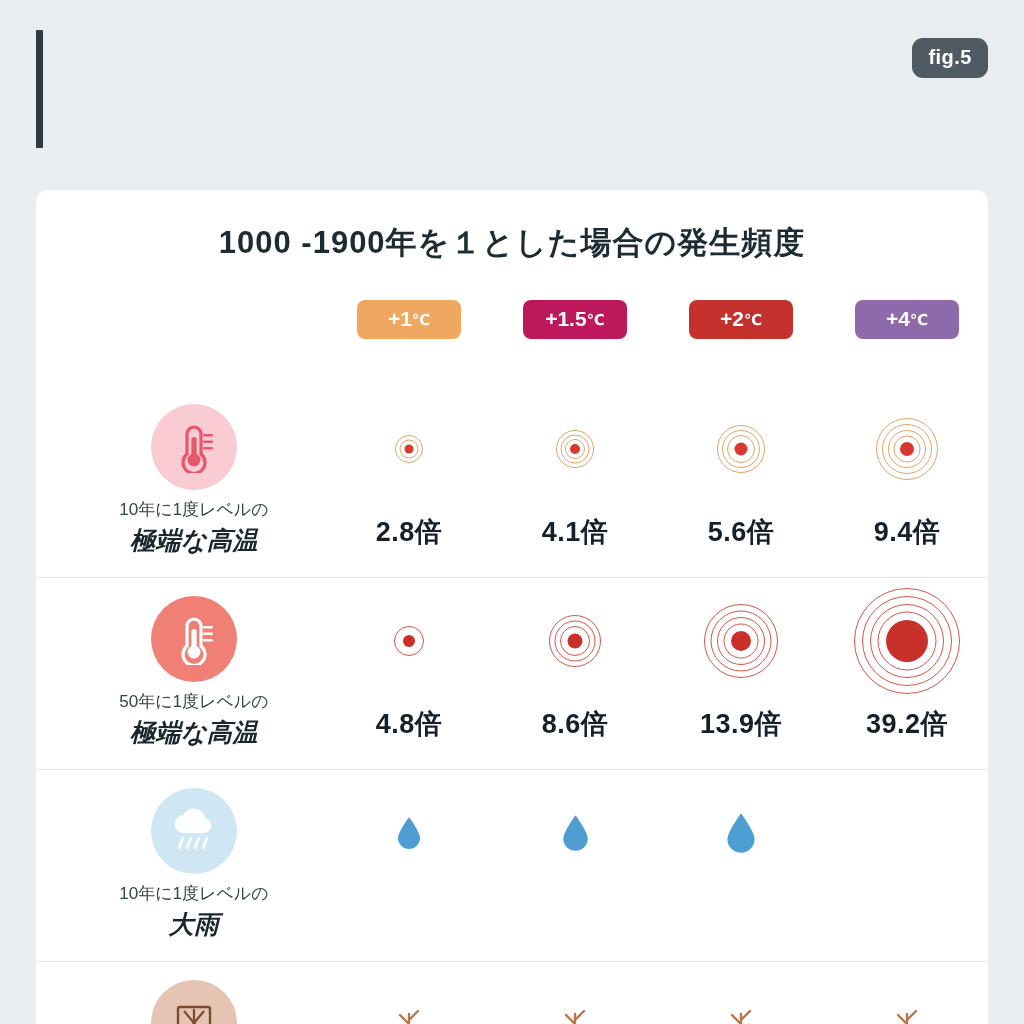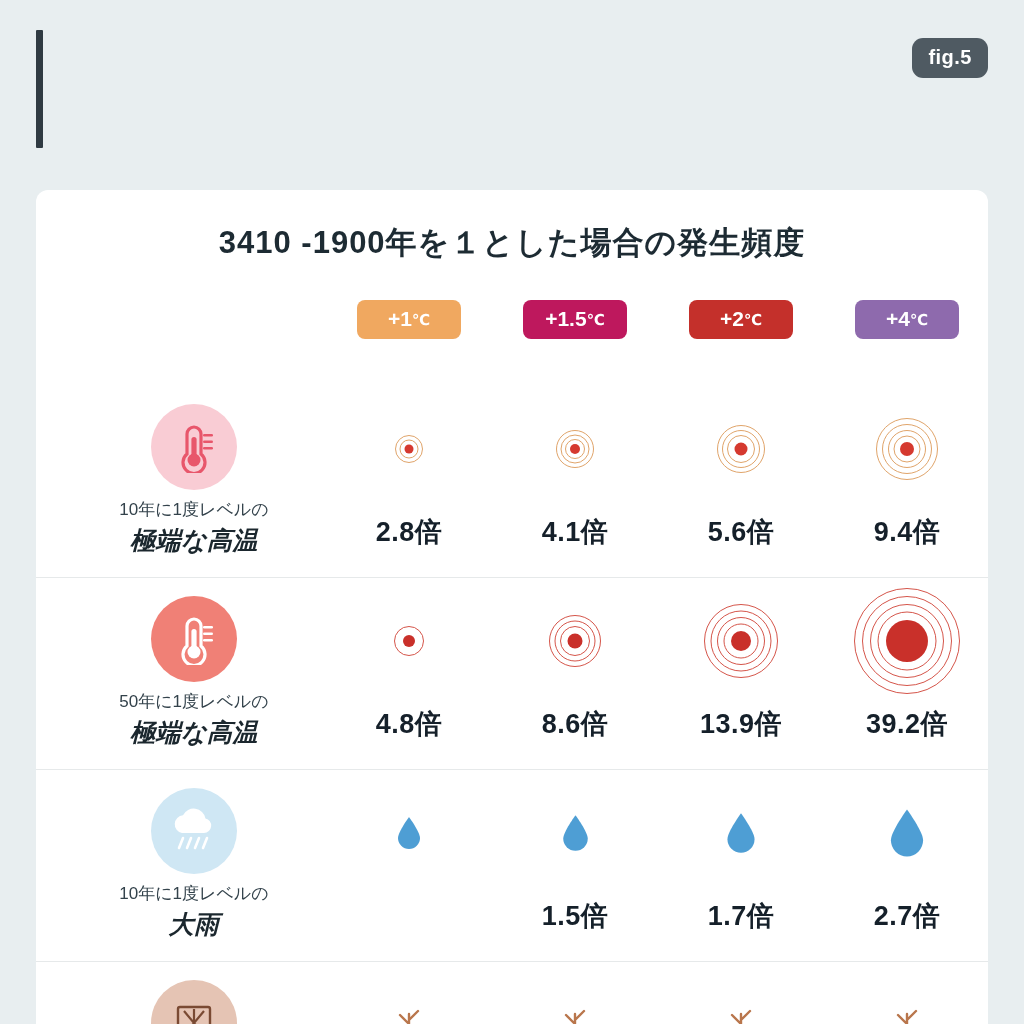--- a/index.html
+++ b/index.html
@@ -224,21 +224,21 @@
 <body>
 
 <div class="page">
 
   <div class="header">
     <div class="header-bar"></div>
     <div class="fig-badge">fig.5</div>
   </div>
 
   <div class="card">
-    <div class="card-title">3410 -1900年を１とした場合の発生頻度</div>
+    <div class="card-title">1000 -1900年を１とした場合の発生頻度</div>
 
     <div class="col-heads">
 
       <div class="col-head" style="left:290px;">
         <div class="col-pill" style="background:#f0a860;"><span>+1</span><span class="deg">℃</span></div>
       </div>
 
       <div class="col-head" style="left:456px;">
         <div class="col-pill" style="background:#be185d;"><span>+1.5</span><span class="deg">℃</span></div>
         <div class="col-sub"></div>
@@ -411,40 +411,30 @@
             </svg>
           </div>
         </div>
 
         <div class="cell" style="left:456px;">
           <div class="cell-glyph">
             <svg class="drop" width="29" height="38" viewBox="0 0 26 34" aria-hidden="true">
               <path d="M13 1 C13 1 2 16 2 22 a11 11 0 0 0 22 0 C24 16 13 1 13 1z" fill="#4e9ed4"></path>
             </svg>
           </div>
-          <div class="cell-value">1.5倍</div>
         </div>
 
         <div class="cell" style="left:622px;">
           <div class="cell-glyph">
             <svg class="drop" width="32" height="42" viewBox="0 0 26 34" aria-hidden="true">
               <path d="M13 1 C13 1 2 16 2 22 a11 11 0 0 0 22 0 C24 16 13 1 13 1z" fill="#4e9ed4"></path>
             </svg>
           </div>
-          <div class="cell-value">1.7倍</div>
-        </div>
-
-        <div class="cell" style="left:788px;">
-          <div class="cell-glyph">
-            <svg class="drop" width="38" height="50" viewBox="0 0 26 34" aria-hidden="true">
-              <path d="M13 1 C13 1 2 16 2 22 a11 11 0 0 0 22 0 C24 16 13 1 13 1z" fill="#4e9ed4"></path>
-            </svg>
-          </div>
-          <div class="cell-value">2.7倍</div>
-        </div>
+        </div>
+
       </div>
 
       <div class="row">
         <div class="row-label">
           <div class="row-icon-circle" style="background:#e5c4b4;">
             <svg width="44" height="44" viewBox="0 0 44 44" aria-hidden="true">
               <rect x="6" y="6" width="32" height="32" rx="2" fill="none" stroke="#7a4a33" stroke-width="2.4"></rect>
               <path d="M12 34 L32 10 M32 34 L12 10 M22 8 L22 36" stroke="#7a4a33" stroke-width="2.2" fill="none"></path>
             </svg>
           </div>

